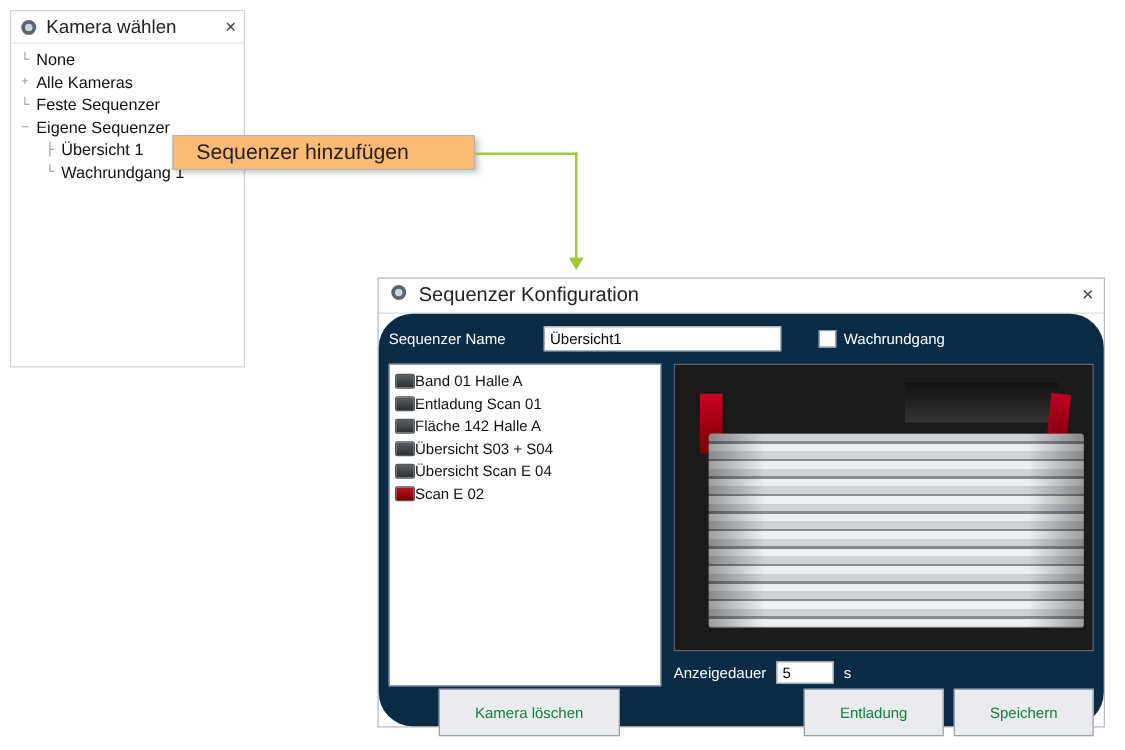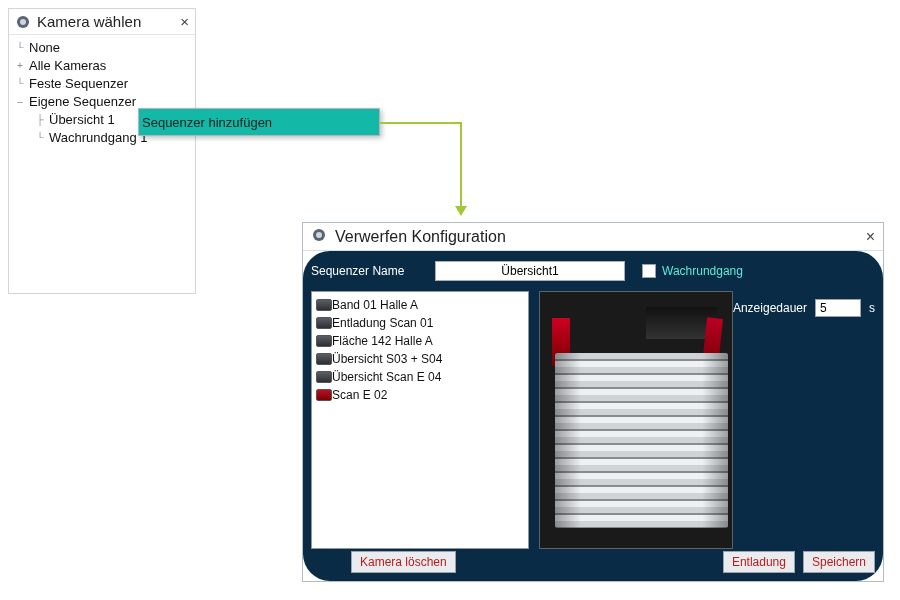--- a/index.html
+++ b/index.html
@@ -16,22 +16,22 @@
   .tree-body { padding: 4px 2px 0 4px; }
   .tree-item { position: relative; padding-left: 16px; height: 18px; line-height: 18px;
     font-size: 13px; color: #111; white-space: nowrap; }
   .tree-item.child { padding-left: 36px; }
   .tree-item .tick { position:absolute; left:0; top:0; width:14px; height:18px;
     display:flex; align-items:center; justify-content:center; color:#8a8f96; font-size:10px; }
   .tree-item.child .tick { left: 20px; }
 
   
   .ctx-menu { position:absolute; left:138px; top:108px; width:242px; height:28px;
-    background:#14b8a6; border:1px solid #b0b6bf; box-shadow:2px 2px 5px rgba(0,0,0,0.25);
-    font-size:13px; color:#222; display:flex; align-items:center; padding:0 3px; }
+    background:#fdba74; border:1px solid #b0b6bf; box-shadow:2px 2px 5px rgba(0,0,0,0.25);
+    font-size:17px; color:#222; display:flex; align-items:center; padding:0 18px; }
 
   
   .arrow-line-h { position:absolute; left:380px; top:122px; width:82px; height:2px;
     background:#a3c837; }
   .arrow-line-v { position:absolute; left:460px; top:122px; width:2px; height:86px;
     background:#a3c837; }
   .arrow-head { position:absolute; left:455px; top:206px; width:0; height:0;
     border-left:6px solid transparent; border-right:6px solid transparent;
     border-top:10px solid #a3c837; }
 
@@ -39,33 +39,33 @@
   .cfg-window { position:absolute; left:302px; top:222px; width:582px; height:360px;
     border:1px solid #b4bcc6; background:#fff; }
   .cfg-titlebar { height:28px; display:flex; align-items:center; gap:8px; padding:0 8px;
     border-bottom:1px solid #d9dee4; }
   .cfg-titlebar .title-text { font-size:16px; color:#222; flex:1; }
   .cfg-titlebar .close { font-size:16px; color:#444; cursor:pointer; }
   .cfg-body { background:#0a2b46; height:calc(100% - 28px); padding:8px; color:#fff;border-radius:27px; }
   .cfg-row-name { display:flex; align-items:center; gap:12px; font-size:12px; height:24px; }
   .cfg-row-name label { width:112px; color:#fff; }
   .cfg-row-name input[type=text] { width:190px; height:20px; font-size:12px; padding:1px 4px;
-    border:1px solid #a8afb8;text-align:center; }
-  .cfg-row-name .chk { margin-left:5px; display:flex; align-items:center; gap:6px; color:#5eead4; }
+    border:1px solid #a8afb8; }
+  .cfg-row-name .chk { margin-left:18px; display:flex; align-items:center; gap:6px; color:#ffffff; }
   .cfg-row-name .chk .box { width:14px; height:14px; border:1px solid #9aa1aa; background:#fff; }
 
   .cfg-main { display:flex; gap:10px; margin-top:8px; }
   .cam-list { width:218px; height:258px; background:#fff; border:1px solid #8f96a0;
     padding:4px; overflow:hidden; }
   .cam-item { display:flex; align-items:center; gap:0; height:18px; font-size:12px;
     color:#111; white-space:nowrap; }
   .cam-icon { width:16px; height:12px; border:1px solid #555; border-radius:2px;
     background:linear-gradient(#5a5f66,#2c2f33); position:relative; }
   .cam-icon.red { background:linear-gradient(#b12,#7a0000); }
-  .preview-col { flex:1; display:flex; }
+  .preview-col { flex:1; display:flex; flex-direction:column; }
   .preview { flex:1; background:#1a1a1a; border:1px solid #5a616b; position:relative;
     overflow:hidden; }
   .pipes { position:absolute; left:8%; right:2%; top:24%; bottom:8%;
     background:repeating-linear-gradient(180deg,
       #cfd3d6 0 6px, #888c90 6px 8px, #eef1f3 8px 14px);
     border-radius:2px; }
   .pipes::after { content:""; position:absolute; inset:0;
     background:linear-gradient(90deg, rgba(0,0,0,0.35) 0%, rgba(0,0,0,0) 15%,
       rgba(0,0,0,0) 85%, rgba(0,0,0,0.35) 100%); }
   .red-strip-l { position:absolute; left:6%; top:10%; width:18px; height:48px;
@@ -76,22 +76,22 @@
     background:linear-gradient(#111,#333); }
 
   .duration-row { height:22px; margin-top:6px; display:flex; align-items:center; gap:8px;
     font-size:12px; color:#fff; }
   .duration-row label { }
   .duration-row input { width:46px; height:18px; border:1px solid #9aa1aa; font-size:12px;
     padding:1px 4px; }
 
   .cfg-bottom { display:flex; gap:8px; margin-top:2px; }
   .cfg-bottom .spacer { flex:1; }
-  .btn { background:#e9ebef; color:#b91c1c; border:1px solid #9aa2ac; font-size:12px;
-    height:22px; padding:0 8px; cursor:pointer; }
+  .btn { background:#e9ebef; color:#15803d; border:1px solid #9aa2ac; font-size:12px;
+    height:38px; padding:0 28px; cursor:pointer; }
   .btn.kam { margin-left:40px; }
 </style>
 </head>
 <body>
 
 <div class="tree-window">
   <div class="tree-title">
     <span class="ball">
       <svg width="16" height="16">
           <circle cx="8" cy="8" r="6" fill="#5b6470"></circle>
@@ -138,21 +138,21 @@
 <div class="arrow-head"></div>
 
 <div class="cfg-window">
   <div class="cfg-titlebar">
     <span>
       <svg width="16" height="16">
           <circle cx="8" cy="8" r="6" fill="#5b6470"></circle>
           <circle cx="8" cy="8" r="3" fill="#cfd6df"></circle>
         </svg>
     </span>
-    <span class="title-text">Verwerfen Konfiguration</span>
+    <span class="title-text">Sequenzer Konfiguration</span>
     <span class="close">×</span>
   </div>
   <div class="cfg-body">
     <div class="cfg-row-name">
       <label>Sequenzer Name</label>
       <input type="text" value="Übersicht1" style="">
       <div class="chk">
         <span class="box"></span>
         <span>Wachrundgang</span>
       </div>

